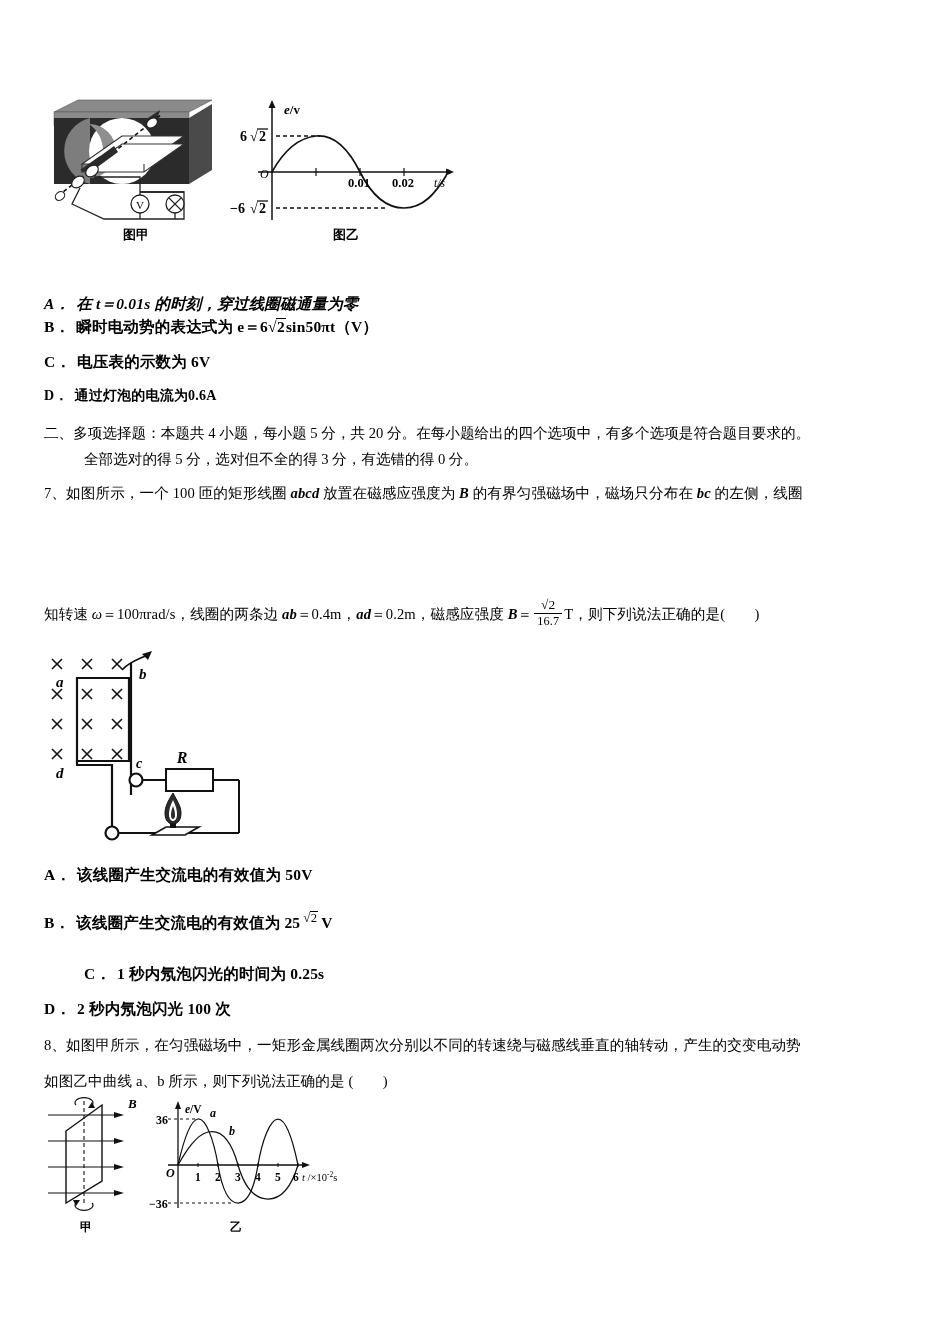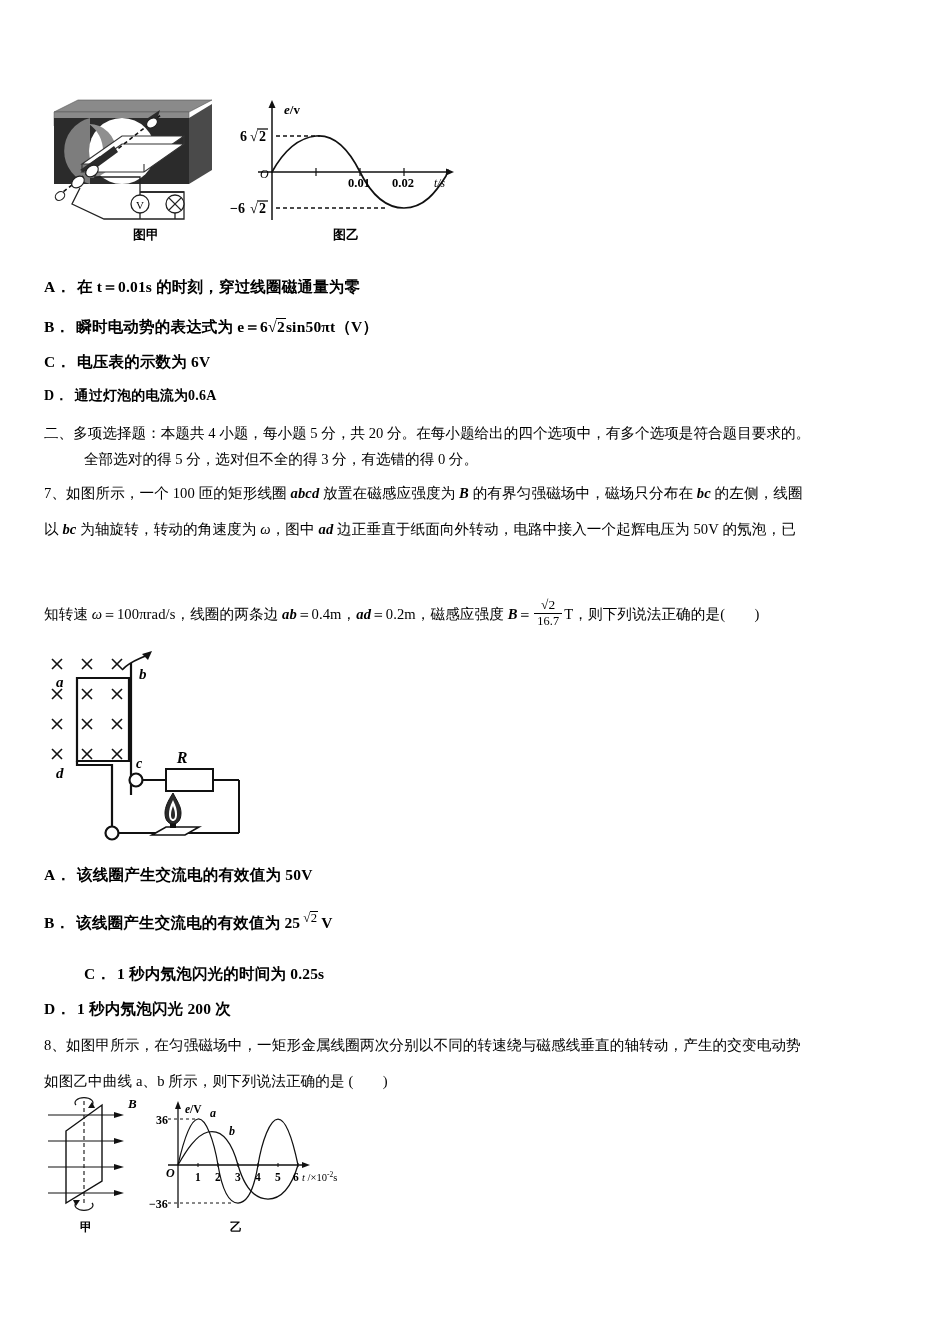--- a/index.html
+++ b/index.html
@@ -178,25 +178,25 @@
           <line x1="213" y1="37" x2="224" y2="37" stroke="#111" stroke-width="1.3"></line>
         </g>
         <g>
           <text x="186" y="121" font-size="14" font-weight="bold">−6</text>
           <text x="206" y="121" font-size="14" font-weight="bold">√</text>
           <text x="215" y="121" font-size="14" font-weight="bold">2</text>
           <line x1="213" y1="109" x2="224" y2="109" stroke="#111" stroke-width="1.3"></line>
         </g>
       </g>
     </svg>
-    <div class="abs fig-caption" style="left:72px; top:134px; width:60px;">图甲</div>
+    <div class="abs fig-caption" style="left:62px; top:134px; width:60px;">图甲</div>
     <div class="abs fig-caption" style="left:272px; top:134px; width:60px;">图乙</div>
   </div>
 
-  <div class="abs opt-line" style="left:44px; top:278px;">
+  <div class="abs opt-line" style="left:44px; top:295px;font-style:italic;">
     <span class="opt-label">A．</span><span>在 t＝0.01s 的时刻，穿过线圈磁通量为零</span>
   </div>
 
   <div class="abs opt-line" style="left:44px; top:318px;font-family:Liberation Serif, serif;">
     <span class="opt-label">B．</span><span>瞬时电动势的表达式为 e＝6</span><span class="radsign">√</span><span class="sqrt">2</span><span>sin50πt（V）</span>
   </div>
 
   <div class="abs opt-line" style="left:44px; top:353px;">
     <span class="opt-label">C．</span><span>电压表的示数为 6V</span>
   </div>
@@ -205,23 +205,20 @@
     <span class="opt-label">D．</span><span>通过灯泡的电流为0.6A</span>
   </div>
 
   <div class="abs sect-line" style="left:44px; top:424px;">二、多项选择题：本题共 4 小题，每小题 5 分，共 20 分。在每小题给出的四个选项中，有多个选项是符合题目要求的。</div>
   <div class="abs sect-line" style="left:44px; top:450px;margin-left:40px;">全部选对的得 5 分，选对但不全的得 3 分，有选错的得 0 分。</div>
 
   <div class="abs body-line" style="left:44px; top:476px;">
     <span>7、如图所示，一个 100 匝的矩形线圈 </span><span class="ital bld">abcd</span><span> 放置在磁感应强度为 </span><span class="ital bld">B</span><span> 的有界匀强磁场中，磁场只分布在 </span><span class="ital bld">bc</span><span> 的左侧，线圈</span>
   </div>
 
-  <div class="abs body-line" style="left:44px; top:512px;">
-    <span>以 </span><span class="ital bld">bc</span><span> 为轴旋转，转动的角速度为 </span><span class="ital">ω</span><span>，图中 </span><span class="ital bld">ad</span><span> 边正垂直于纸面向外转动，电路中接入一个起辉电压为 50V 的氖泡，已</span>
-  </div>
 
   <div class="abs body-line" style="left:44px; top:590px;">
     <span>知转速 </span><span class="ital">ω</span><span>＝100πrad/s，线圈的两条边 </span><span class="ital bld">ab</span><span>＝0.4m，</span><span class="ital bld">ad</span><span>＝0.2m，磁感应强度 </span><span class="ital bld">B</span><span>＝</span><span class="frac"><span class="num">√2</span><span class="den">16.7</span></span><span>T，则下列说法正确的是(　　)</span>
   </div>
 
   <div class="abs" id="fig2">
     <svg width="250" height="215" viewBox="0 0 250 215">
 
       <g stroke="#111" stroke-width="1.6">
         <g>
@@ -321,21 +318,21 @@
 
   <div class="abs opt-line" style="left:44px; top:910px;">
     <span class="opt-label">B．</span><span>该线圈产生交流电的有效值为 25</span><span style="display:inline-block; vertical-align:0.5em; font-size:0.82em; font-weight:normal; margin:0 3px;"><span class="radsign">√</span><span class="sqrt">2</span></span><span>V</span>
   </div>
 
   <div class="abs opt-line" style="left:44px; top:965px;margin-left:40px;">
     <span class="opt-label">C．</span><span>1 秒内氖泡闪光的时间为 0.25s</span>
   </div>
 
   <div class="abs opt-line" style="left:44px; top:1000px;">
-    <span class="opt-label">D．</span><span>1 秒内氖泡闪光 200 次</span>
+    <span class="opt-label">D．</span><span>2 秒内氖泡闪光 100 次</span>
   </div>
 
   <div class="abs body-line" style="left:44px; top:1028px;">8、如图甲所示，在匀强磁场中，一矩形金属线圈两次分别以不同的转速绕与磁感线垂直的轴转动，产生的交变电动势</div>
   <div class="abs body-line" style="left:44px; top:1064px;">如图乙中曲线 a、b 所示，则下列说法正确的是 (　　)</div>
 
   <div class="abs" id="fig3">
     <svg width="330" height="145" viewBox="0 0 330 145">
 
       <g>
 

